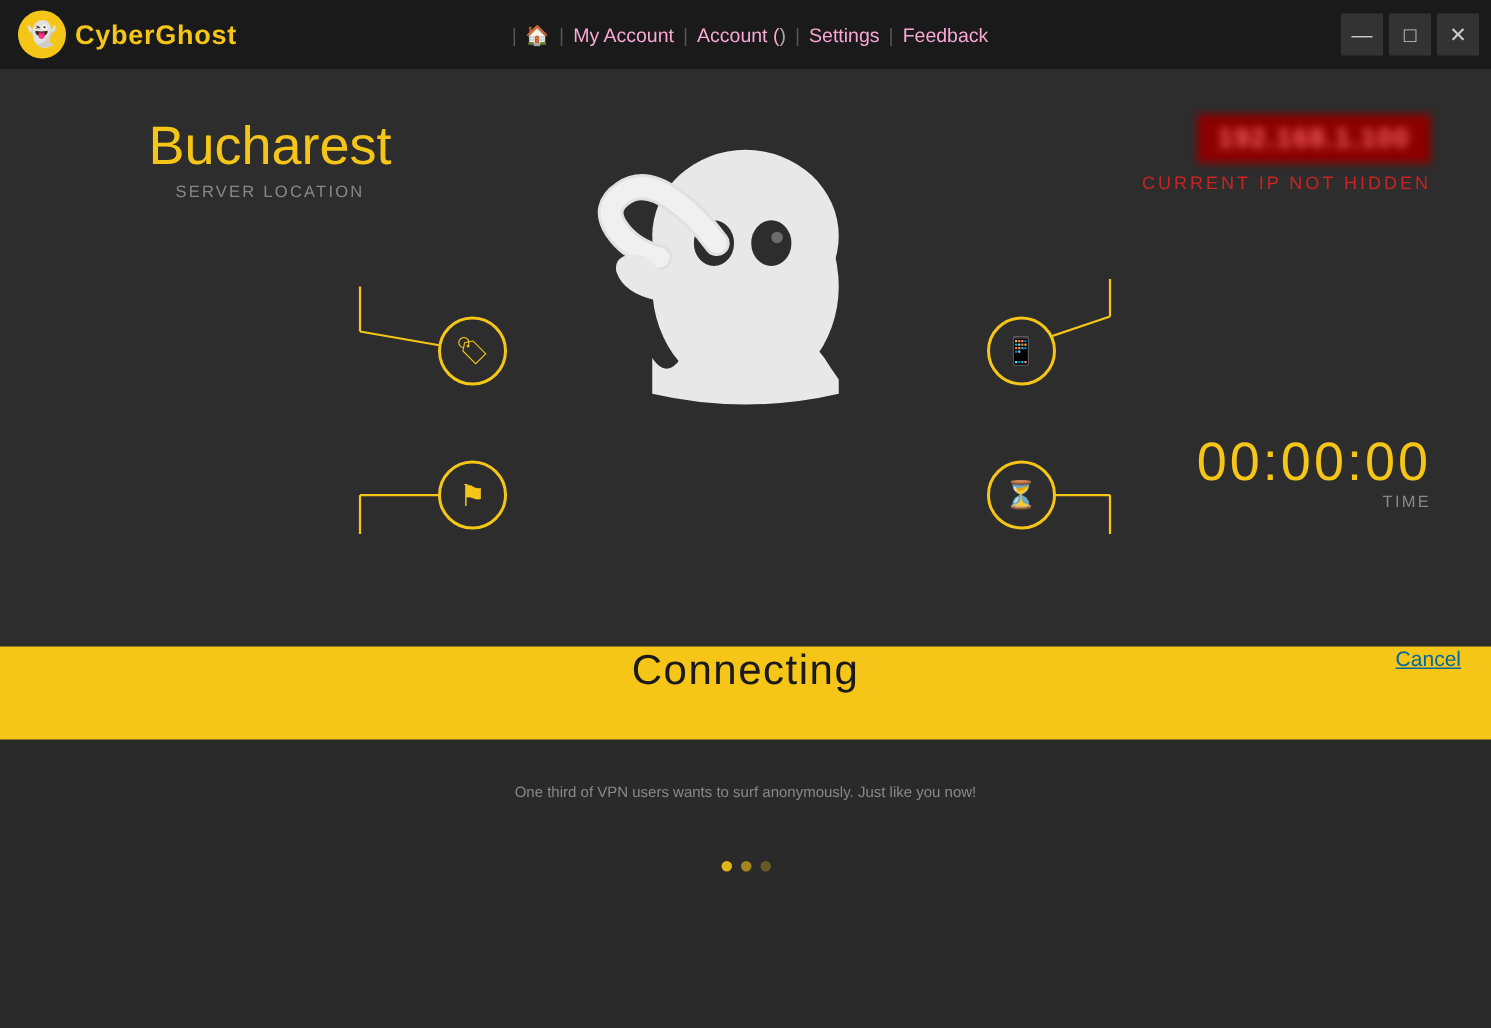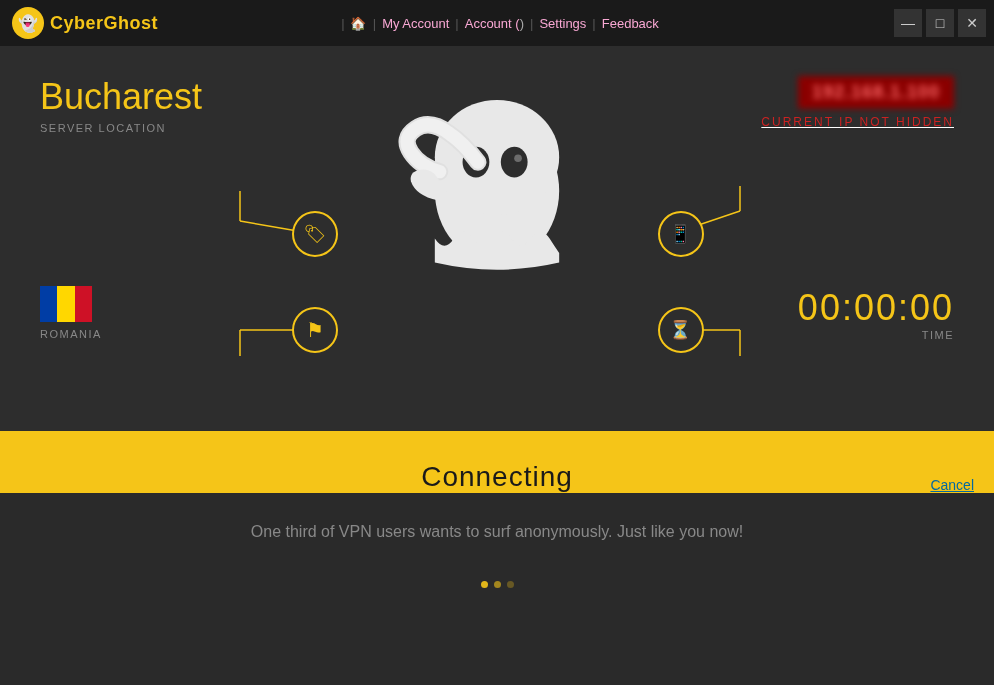--- a/index.html
+++ b/index.html
@@ -100,20 +100,21 @@
       position: relative;
       padding: 30px 40px;
     }
 
     
     #left-col {
       position: absolute;
       left: 40px;
       top: 30px;
       width: 280px;
+      text-align: center;
     }
     #city-name {
       color: #f5c518;
       font-size: 36px;
       font-weight: 300;
       margin-bottom: 4px;
     }
     #server-location-label {
       color: #888;
       font-size: 11px;
@@ -143,21 +144,20 @@
       text-transform: uppercase;
       margin-top: 6px;
     }
 
     
     #right-col {
       position: absolute;
       right: 40px;
       top: 30px;
       text-align: right;
-      text-decoration: underline;
     }
     #ip-display {
       background: #8B0000;
       color: #ff6666;
       font-size: 18px;
       font-weight: bold;
       padding: 6px 14px;
       letter-spacing: 1px;
       margin-bottom: 6px;
       display: inline-block;
@@ -236,21 +236,21 @@
       right: 290px;
       top: 261px;
     }
 
     
     #connecting-bar {
       width: 100%;
       height: 62px;
       background: #f5c518;
       display: flex;
-      align-items: flex-end;
+      align-items: flex-start;
       justify-content: center;
       position: relative;
     }
     #connecting-text {
       color: #1a1a1a;
       font-size: 28px;
       font-weight: 400;
       letter-spacing: 1px;
     }
     #cancel-btn {
@@ -270,21 +270,21 @@
       height: 192px;
       background: #2a2a2a;
       display: flex;
       flex-direction: column;
       align-items: center;
       justify-content: flex-start;
       padding-top: 30px;
     }
     #tip-text {
       color: #888;
-      font-size: 16px;
+      font-size: 10px;
       text-align: center;
       margin-bottom: 30px;
     }
 
     
     #loading-dots {
       display: flex;
       align-items: center;
       gap: 6px;
       margin-top: 10px;
@@ -349,28 +349,20 @@
   </div>
 </div>
 
 <div id="main">
 
   <div id="left-col">
     <div id="city-name">Bucharest</div>
     <div id="server-location-label">SERVER LOCATION</div>
   </div>
 
-  <div id="flag-area">
-    <div id="flag">
-      <div class="flag-stripe-blue"></div>
-      <div class="flag-stripe-yellow"></div>
-      <div class="flag-stripe-red"></div>
-    </div>
-    <div id="country-label">ROMANIA</div>
-  </div>
 
   <div id="right-col">
     <div id="ip-display">192.168.1.100</div>
     <div id="current-ip-label">CURRENT IP NOT HIDDEN</div>
   </div>
 
   <div id="timer-area">
     <div id="timer-display">00:00:00</div>
     <div id="time-label">TIME</div>
   </div>

